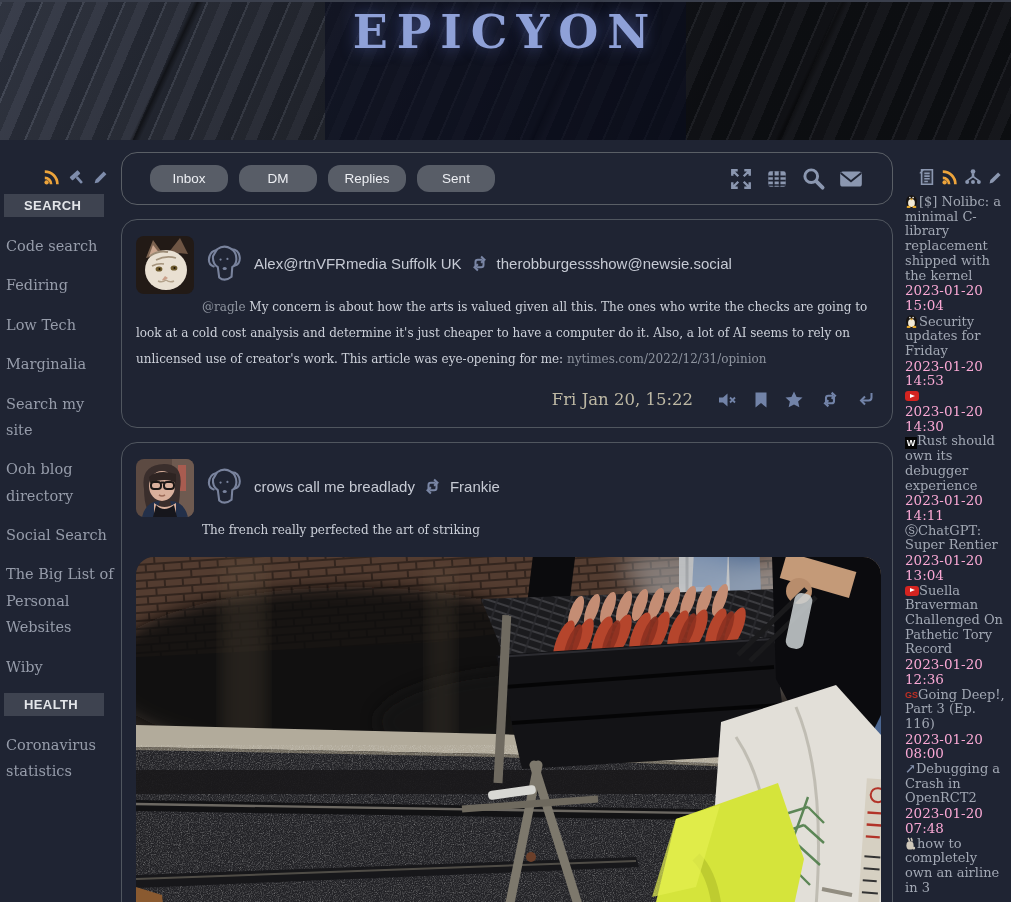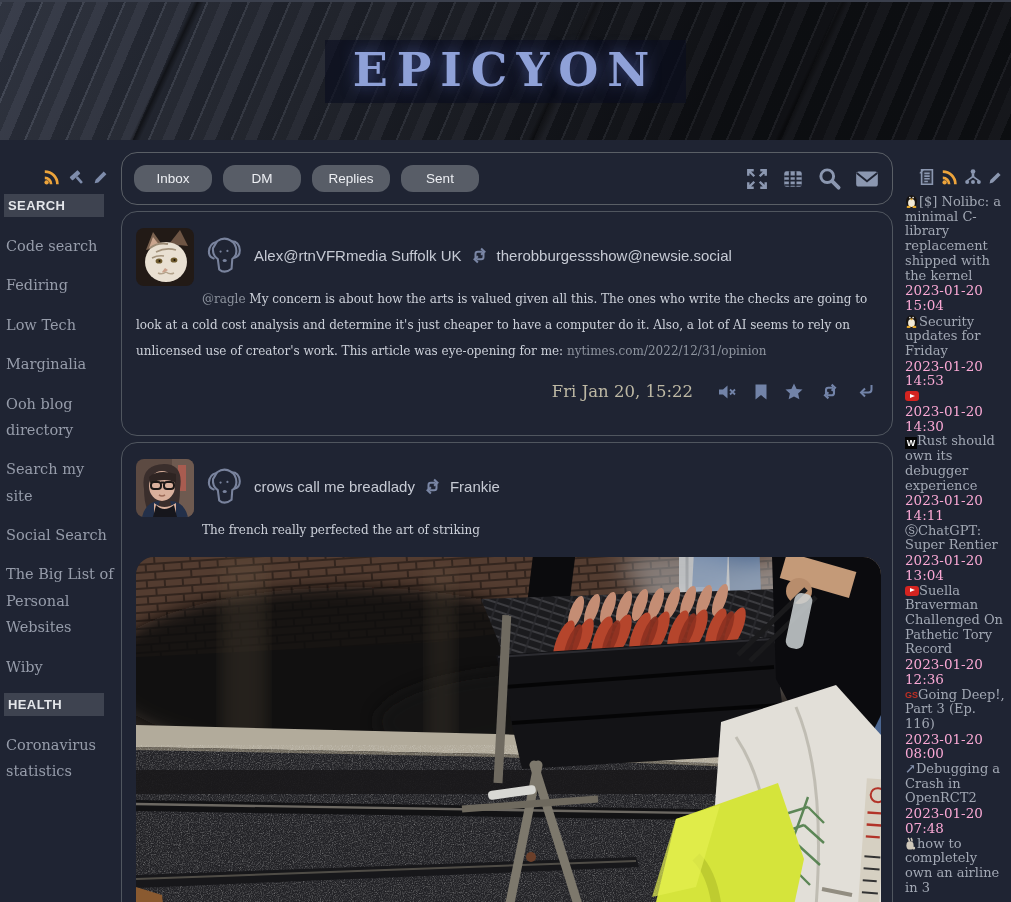--- a/index.html
+++ b/index.html
@@ -10,21 +10,21 @@
     position:relative;
   }
   
   .banner {
     height:140px; width:100%;
     background:
       linear-gradient(115deg, rgba(90,100,125,0.22), rgba(0,0,0,0.55) 70%),
       repeating-linear-gradient(113deg, #3d414b 0 2px, #23262e 2px 13px, #31343e 13px 24px, #1b1e26 24px 38px),
       #262a33;
     border-top:2px solid #3a3f4c;
-    display:flex; align-items:center; justify-content:center;
+    display:flex; justify-content:center;
     position:relative; cursor:pointer;
   }
   .banner:after { 
     content:""; position:absolute; inset:0;
     background:
       linear-gradient(115deg, transparent 18%, rgba(0,0,0,.5) 18.4%, transparent 19%),
       linear-gradient(115deg, transparent 55%, rgba(0,0,0,.45) 55.5%, transparent 56.4%),
       linear-gradient(115deg, transparent 78%, rgba(0,0,0,.4) 78.4%, transparent 79%);
   }
   .banner-title {
@@ -43,46 +43,46 @@
   .col-right { width:108px; flex:none; padding-top:28px; }
 
   
   .icon-row { display:flex; justify-content:flex-end; align-items:center; gap:6px; margin-bottom:8px; padding-right:4px; }
   .icon-row svg { display:block; cursor:pointer; }
 
   
   .section-header {
     background:#3e4350; color:#e4e6ea; font-weight:bold;
     font-size:13px; letter-spacing:.4px;
-    padding:4px 4px; margin:6px 0 16px 0; width:100px;
+    padding:4px 20px; margin:6px 0 16px 0; width:100px;
   }
   .left-links a {
     display:block; font-family:"DejaVu Serif", serif;
     color:#969caa; font-size:14.5px; line-height:1.82;
     text-decoration:none; margin:0 0 13px 2px; cursor:pointer;
   }
   
   .tl-header {
     border:1px solid #5a5f66; border-radius:16px;
-    padding:12px 12px; display:flex; align-items:center;
+    padding:12px 28px; display:flex; align-items:center;
   }
   .tabs { display:flex; gap:11px; }
   .tab {
     background:#585d67; color:#eceef2; border:none;
     font-family:"Liberation Sans", sans-serif; font-size:13.5px;
     padding:6px 0; width:78px; text-align:center;
     border-radius:12px; cursor:pointer;
   }
   .tl-header .hdr-icons { margin-left:auto; display:flex; gap:12px; align-items:center; }
   .hdr-icons svg { cursor:pointer; display:block; }
 
   
   .post {
     border:1px solid #50565f; border-radius:16px;
-    margin-top:6px; padding:14px 14px 28px 14px;
+    margin-top:14px; padding:14px 14px 12px 14px;
     overflow:hidden;
   }
   .avatar {
     width:58px; height:58px; border-radius:8px;
     float:left; margin:2px 8px 6px 0; overflow:hidden; cursor:pointer;
   }
   .avatar svg { display:block; }
   .post-title { display:flex; align-items:center; gap:8px; padding-top:6px; min-height:52px; flex-wrap:wrap; }
   .dog-ic { flex:none; cursor:pointer; }
   .handle { color:#c6cad4; font-size:15px; cursor:pointer; text-decoration:none; }
@@ -142,22 +142,22 @@
       </svg>
     </div>
 
     <div>
       <div class="section-header">SEARCH</div>
       <nav class="left-links">
         <a>Code search</a>
         <a>Fediring</a>
         <a>Low Tech</a>
         <a>Marginalia</a>
+        <a>Search my site</a>
         <a>Ooh blog directory</a>
-        <a>Search my site</a>
         <a>Social Search</a>
         <a>The Big List of Personal Websites</a>
         <a>Wiby</a>
       </nav>
     </div>
 
 
     <div>
       <div class="section-header">HEALTH</div>
       <nav class="left-links">

